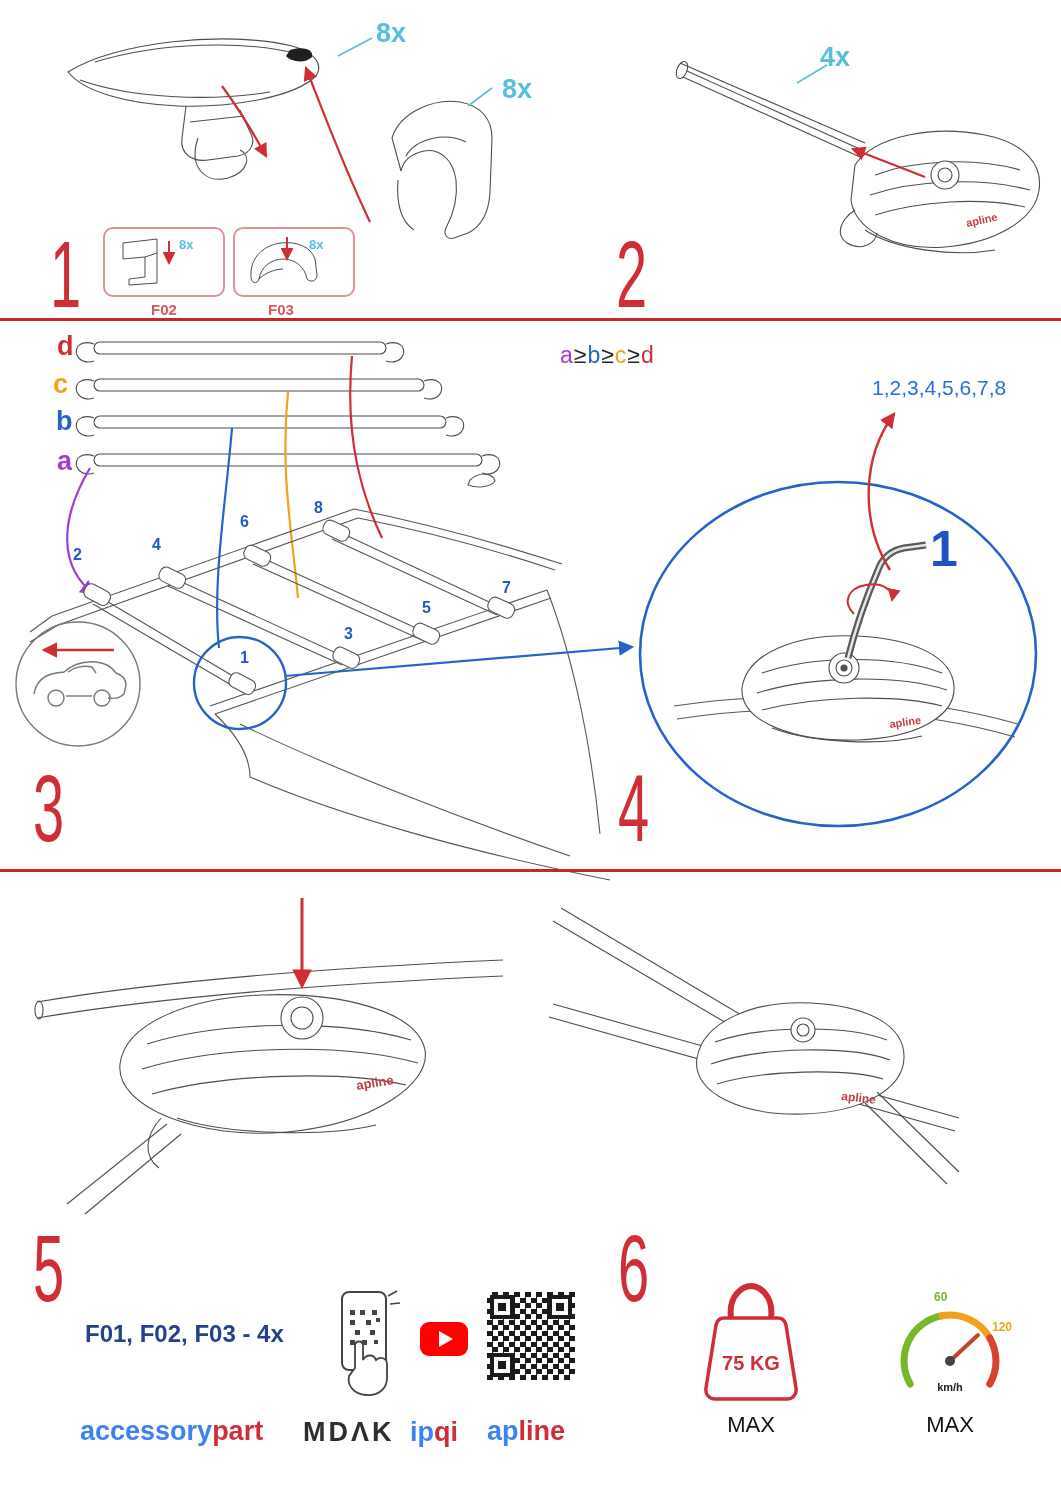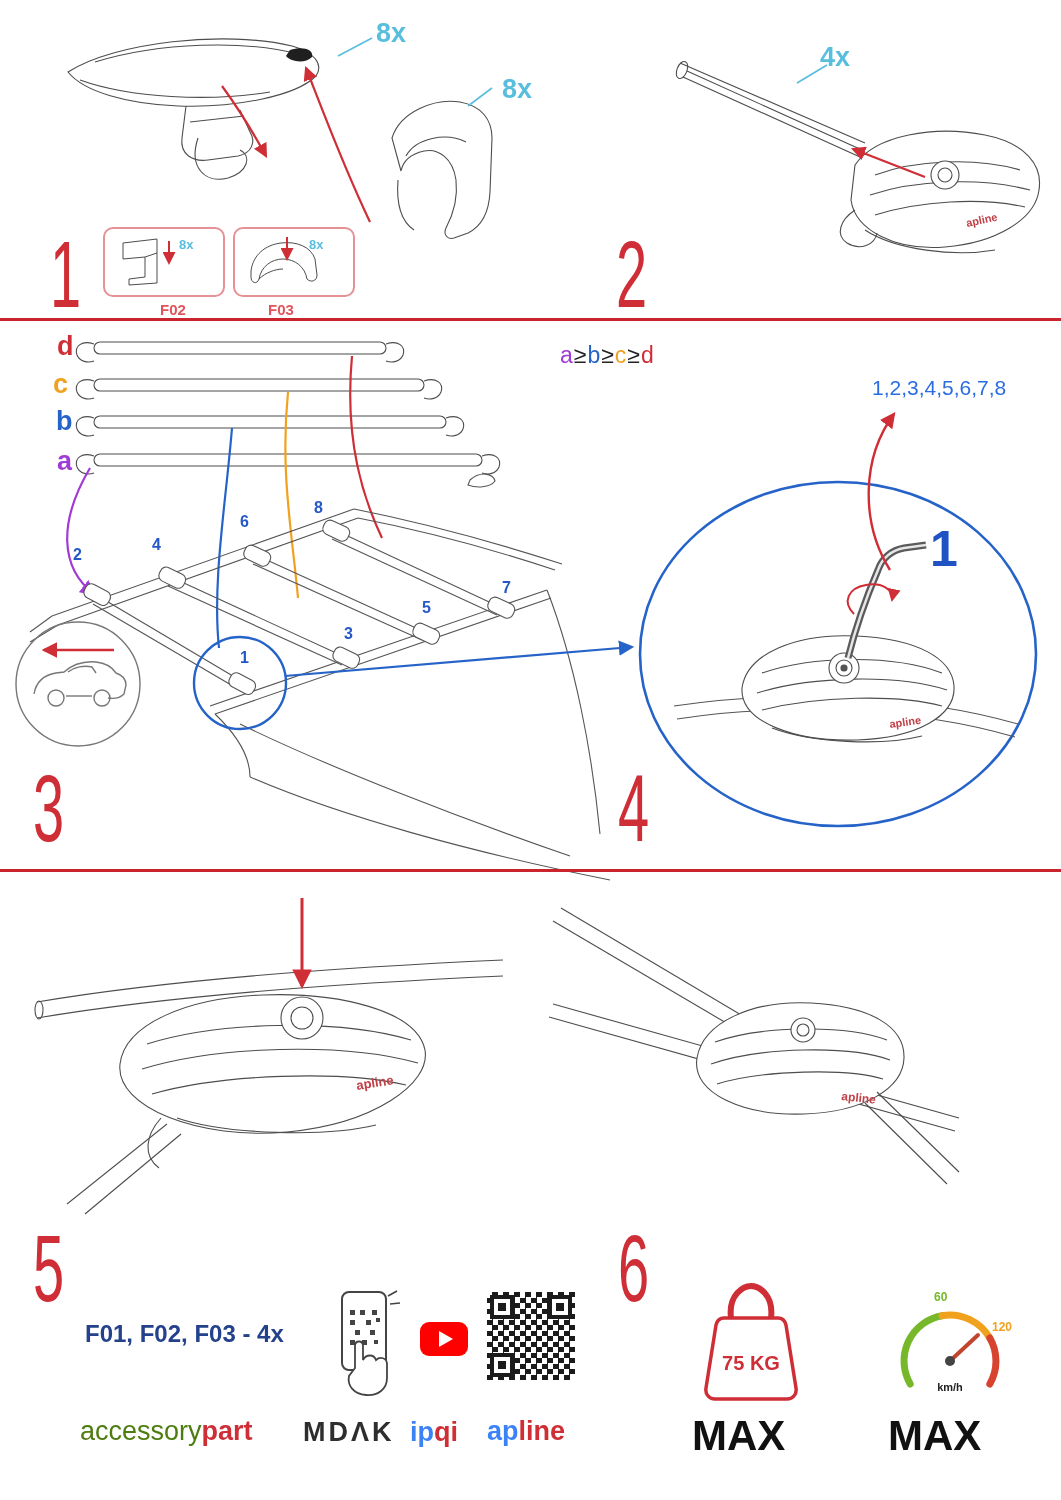--- a/index.html
+++ b/index.html
@@ -21,25 +21,25 @@
   .posnum{position:absolute;color:#2458c6;font-weight:700;font-size:16px;line-height:1}
   .seq{position:absolute;color:#2a6de0;font-weight:400;font-size:21px}
   .big-one{position:absolute;color:#1f53c4;font-weight:700;font-size:50px;line-height:1}
   .parts-line{position:absolute;color:#24418c;font-weight:700;font-size:24px}
   .yt{position:absolute;left:420px;top:1322px;width:48px;height:34px;background:#ff0000;border-radius:9px}
   .qr{position:absolute;left:487px;top:1292px;width:88px;height:88px;
       background:repeating-conic-gradient(#1b1b1b 0 25%,#fff 0 50%);background-size:11px 11px}
   .qf{position:absolute;width:24px;height:24px;border:4px solid #1b1b1b;background:#fff}
   .qf::after{content:"";position:absolute;left:4px;top:4px;width:8px;height:8px;background:#1b1b1b}
   .brand{position:absolute;font-size:27px;line-height:1;white-space:nowrap}
-  .brand .dark{color:#4d7c0f;font-weight:400}
+  .brand .dark{color:#3b82f6;font-weight:700}
   .brand .red{color:#cf2e36;font-weight:600}
   .brand .gray{color:#3b82f6;font-weight:600}
   .brand.mdak{font-weight:700;color:#2e2e2e;letter-spacing:3px}
-  .max-label{position:absolute;color:#111;font-weight:700;font-size:42px;}
+  .max-label{position:absolute;color:#111;font-weight:400;font-size:22px;text-align:center}
 </style>
 </head>
 <body>
 
 <div id="page">
 
   <svg width="0" height="0" class="abs">
     <defs>
       <marker id="mr" viewBox="0 0 10 10" refX="8.5" refY="5" markerWidth="6.5" markerHeight="6.5" orient="auto-start-reverse">
           <path d="M0,0 L10,5 L0,10 Z" fill="#cf2e36"></path>
@@ -86,21 +86,21 @@
     <svg width="118" height="62" viewBox="0 0 118 62">
       <g stroke="#4d4d4d" stroke-width="1" fill="none">
         <path d="M18,30 L18,14 L52,10 L52,24"></path>
         <path d="M18,30 L40,28 L40,48 L24,50 L24,56 L52,54 L52,24"></path>
         <path d="M40,28 L52,24"></path>
       </g>
       <path d="M64,12 L64,34" stroke="#cf2e36" stroke-width="2" fill="none" marker-end="url(#mr)"></path>
     </svg>
     <span class="cyan-small" style="left:74px;top:8px">8x</span>
   </div>
-  <div class="fbox-label" style="left:112px;top:301px">F02</div>
+  <div class="fbox-label" style="left:103px;top:301px">F02</div>
 
   <div class="fbox" style="left:233px;top:227px">
     <svg width="118" height="62" viewBox="0 0 118 62">
       <g stroke="#4d4d4d" stroke-width="1" fill="none">
         <path d="M16,42 C18,26 30,16 46,14 C62,12 76,18 80,30 L82,46 C82,52 76,54 72,50 C70,38 60,30 48,30 C36,30 26,38 24,50 C22,56 16,54 16,48 Z"></path>
         <path d="M24,50 C30,44 40,40 48,40"></path>
       </g>
       <path d="M52,8 L52,30" stroke="#cf2e36" stroke-width="2" fill="none" marker-end="url(#mr)"></path>
     </svg>
     <span class="cyan-small" style="left:74px;top:8px">8x</span>

